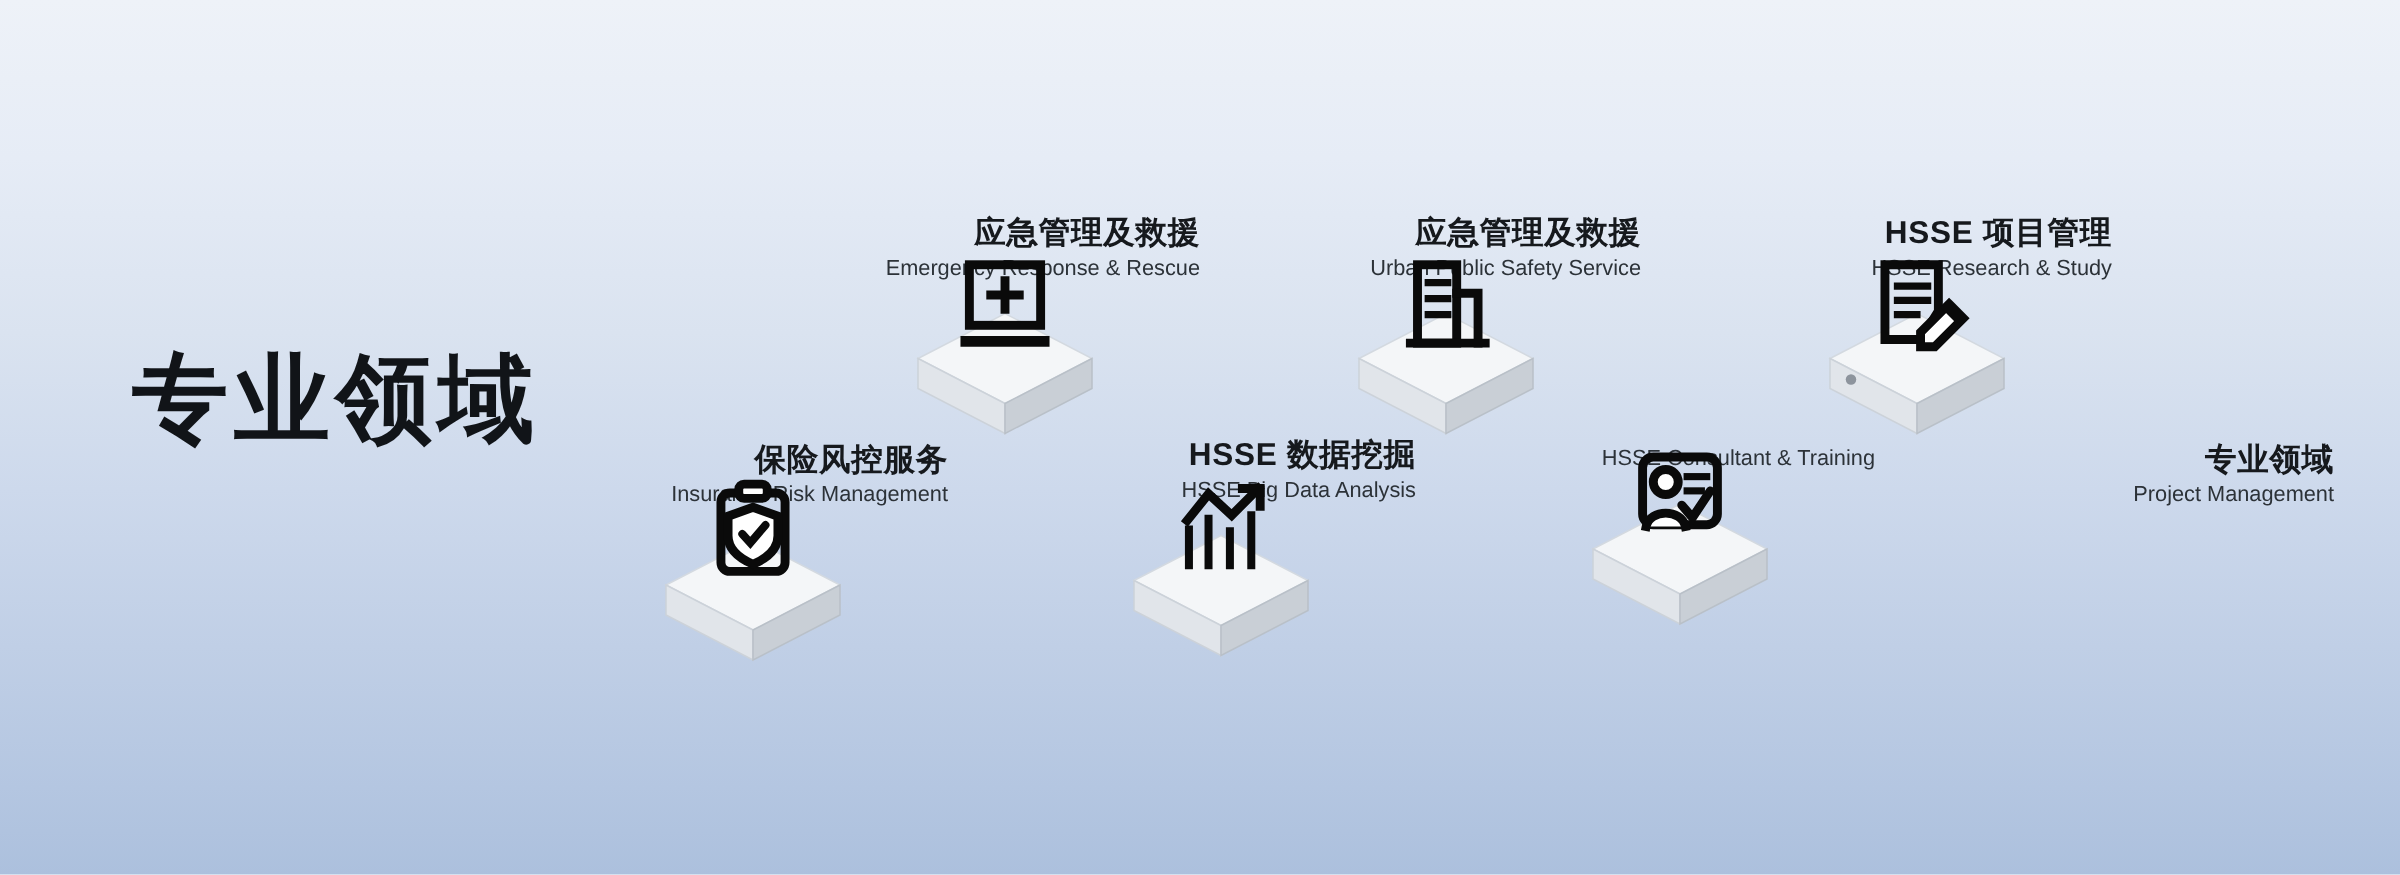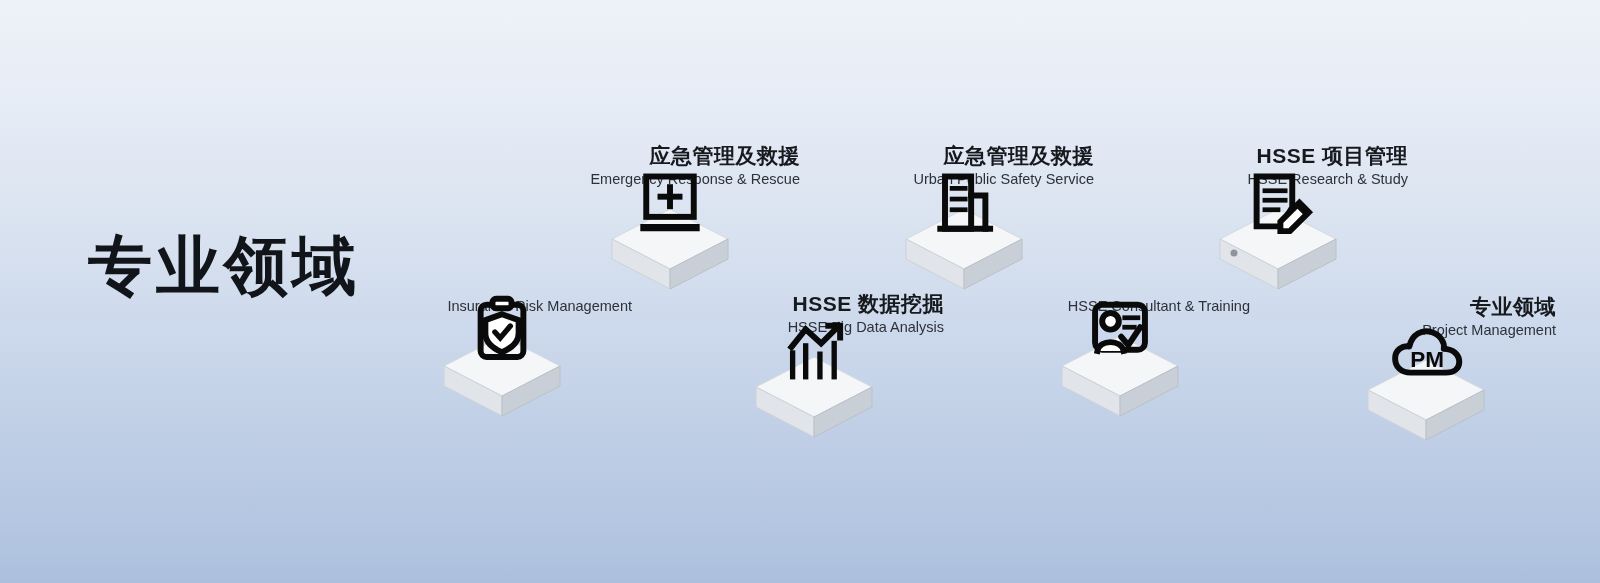--- a/index.html
+++ b/index.html
@@ -153,20 +153,21 @@
         <line x1="21" y1="36" x2="32" y2="36" stroke-width="4"></line>
         <path d="M50 30 L58 38 L42 54 L34 54 L34 46 Z" fill="#fff"></path>
         <line x1="48" y1="32" x2="56" y2="40" stroke-width="4"></line>
       </svg>
     </div>
   </div>
 </div>
 
 <div class="item" style="left:372px; top:295px;">
   <div class="item-labels">
+    <div class="label-cn">保险风控服务</div>
     <div class="label-en">Insurance Risk Management</div>
   </div>
   <div class="icon-wrap">
     <div class="pedestal">
       <svg viewBox="0 0 132 92">
         <polygon points="8,36 66,6 124,36 66,66" fill="#f4f6f8" stroke="#d3d9e0" stroke-width="1"></polygon>
         <polygon points="8,36 66,66 66,86 8,56" fill="#e1e5ea" stroke="#ccd2d9" stroke-width="1"></polygon>
         <polygon points="124,36 66,66 66,86 124,56" fill="#c9cfd6" stroke="#b9c0c8" stroke-width="1"></polygon>
       </svg>
     </div>
@@ -230,28 +231,13 @@
       </svg>
     </div>
   </div>
 </div>
 
 <div class="item" style="left:1296px; top:295px;">
   <div class="item-labels">
     <div class="label-cn">专业领域</div>
     <div class="label-en">Project Management</div>
   </div>
-  <div class="icon-wrap">
-    <div class="pedestal">
-      <svg viewBox="0 0 132 92">
-        <polygon points="8,36 66,6 124,36 66,66" fill="#f4f6f8" stroke="#d3d9e0" stroke-width="1"></polygon>
-        <polygon points="8,36 66,66 66,86 8,56" fill="#e1e5ea" stroke="#ccd2d9" stroke-width="1"></polygon>
-        <polygon points="124,36 66,66 66,86 124,56" fill="#c9cfd6" stroke="#b9c0c8" stroke-width="1"></polygon>
-      </svg>
-    </div>
-    <div class="glyph">
-      <svg viewBox="0 0 64 64">
-        <path d="M19 46 C11 46 6 41 6 34 C6 27 12 23 18 24 C20 14 29 9 37 12 C44 14 48 21 47 26 C55 26 60 31 60 37 C60 43 55 46 49 46 Z" fill="none" stroke="#0a0a0a" stroke-width="5" stroke-linejoin="round"></path>
-        <text x="33" y="41" text-anchor="middle" font-family="'Liberation Sans', sans-serif" font-size="19" font-weight="bold" fill="#0a0a0a">PM</text>
-      </svg>
-    </div>
-  </div>
 </div>
 
 </body></html>

